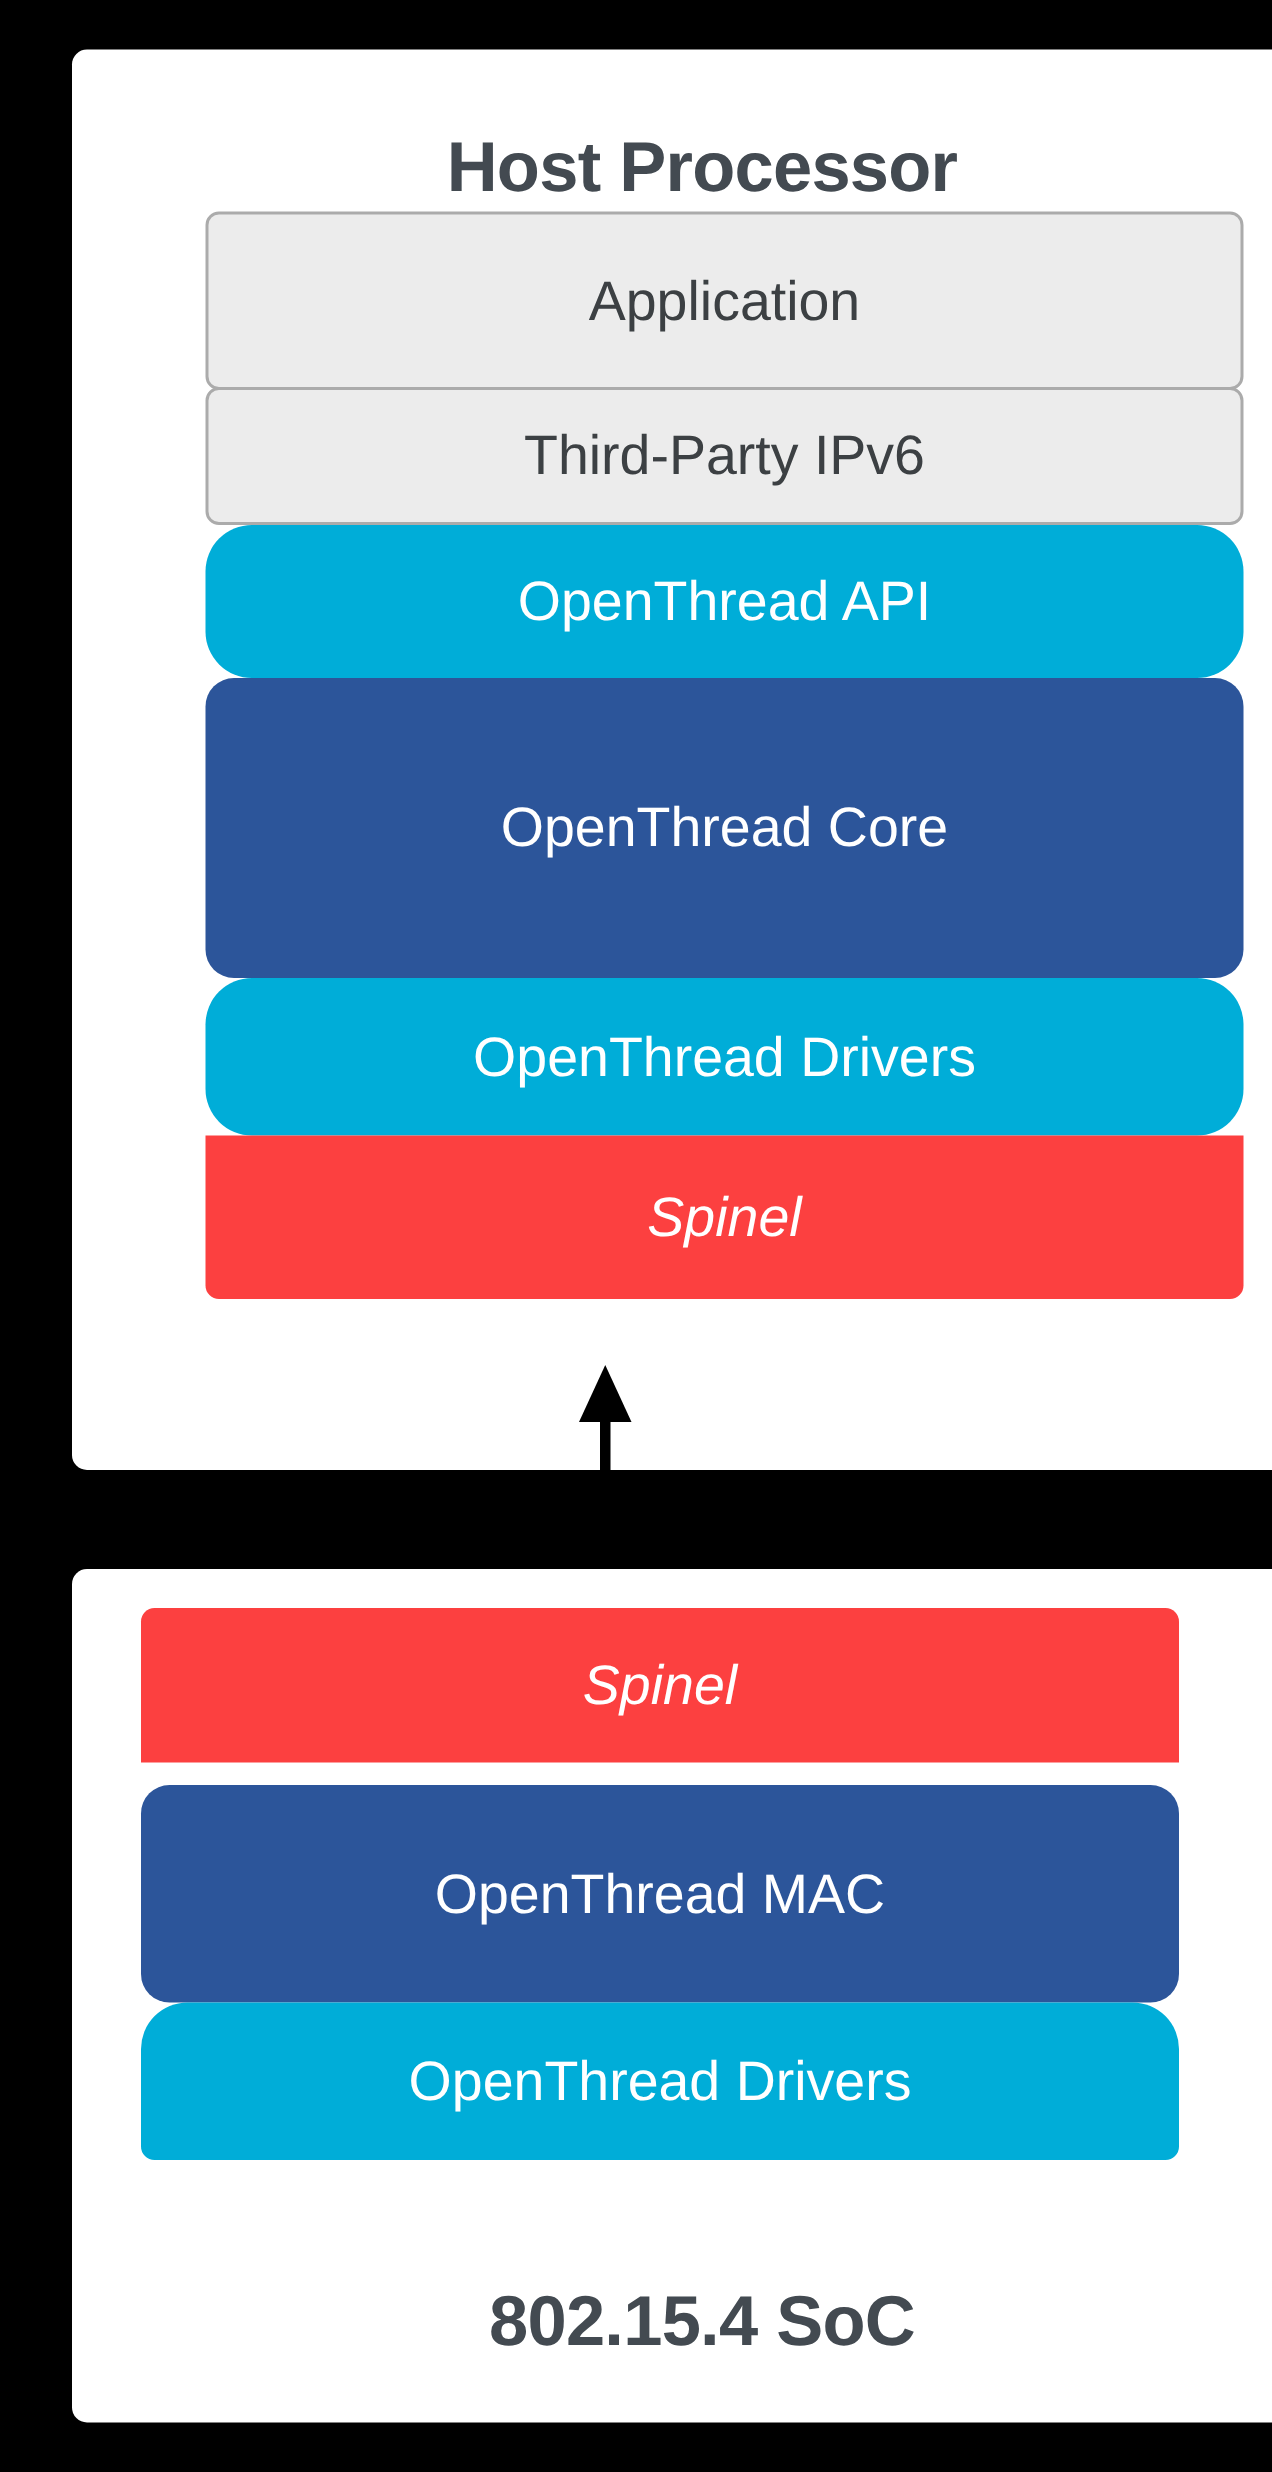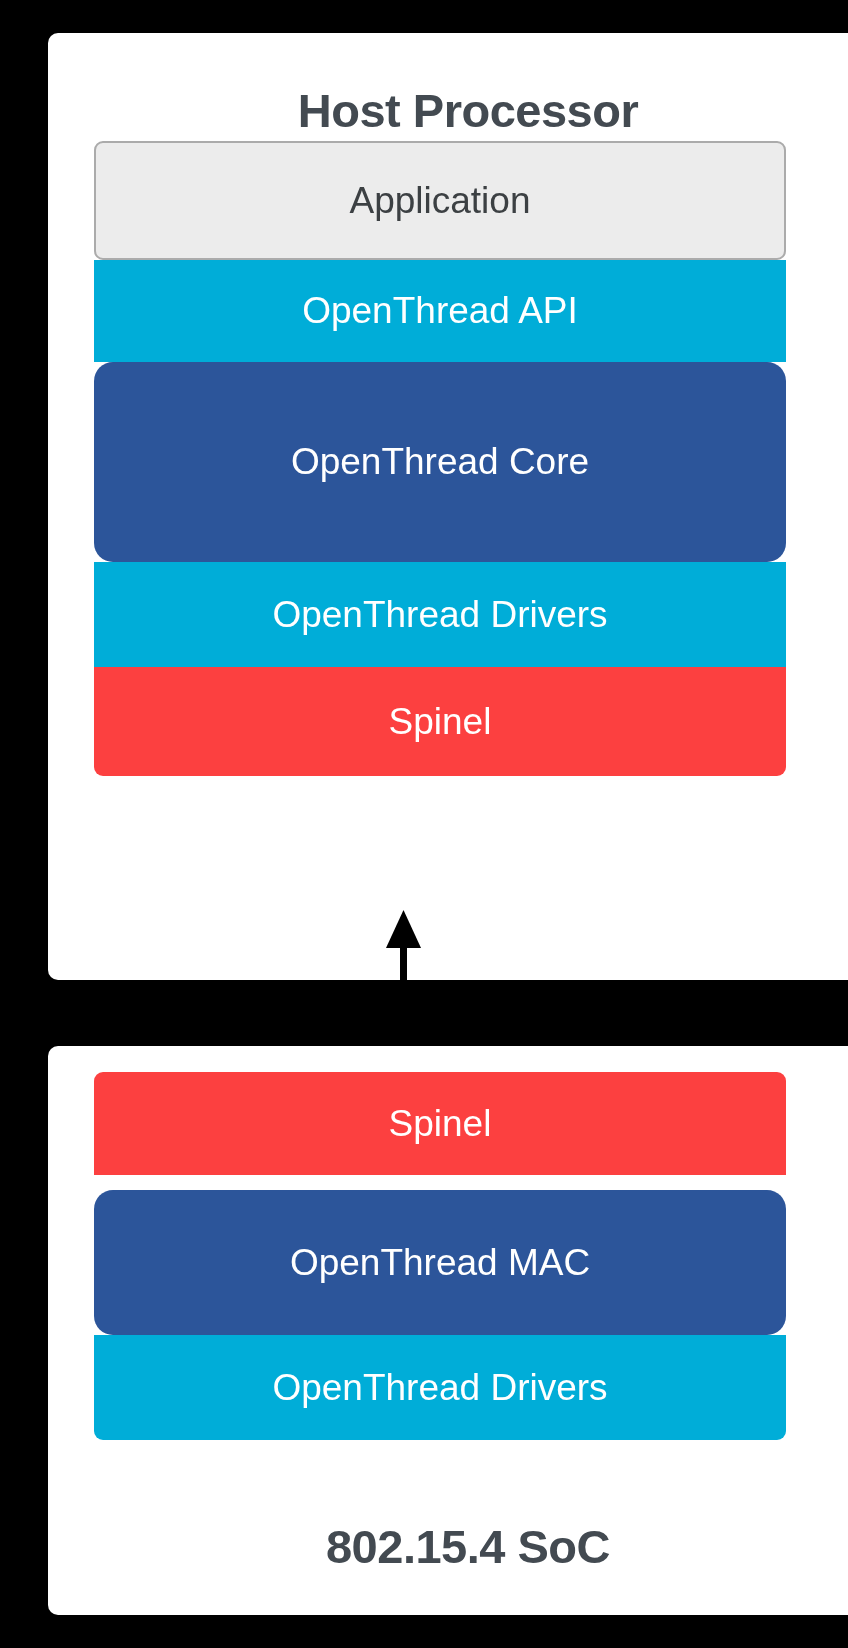--- a/index.html
+++ b/index.html
@@ -52,21 +52,21 @@
   }
   #host-title { top: 52px; }
   #soc-title  { bottom: 42px; }
 
   
   .stack {
     position: absolute;
     left: 46px;          
     width: 692px;        
   }
-  #stack-host { top: 108px; }   
+  #stack-host { top: 108px; margin-left: 43px; }   
   #stack-soc  { top: 26px;  }   
 
   .band {
     position: relative;
     box-sizing: border-box;
     display: flex;
     align-items: center;
     justify-content: center;
     text-align: center;
     color: #ffffff;
@@ -77,23 +77,23 @@
 
   
   .band.plain {
     background: #ececec;
     border: 2px solid #ababab;
     border-radius: 9px;
     color: #3c4043;
   }
   .band.plain + .band.plain { margin-top: -2px; }
 
-  .band.cyan { background: #00add8; }
+  .band.cyan { background: #00add8; border-radius: 31px; }
   .band.blue { background: #2c559a; border-radius: 19px; }
-  .band.red  { background: #fc4040; }
+  .band.red  { background: #fc4040; font-style: italic; }
 
   
   .stack .band:first-child { border-top-left-radius: 9px; border-top-right-radius: 9px; }
   .stack .band:last-child  { border-bottom-left-radius: 9px; border-bottom-right-radius: 9px; }
 
   
   #host-application   { height: 119px; }
   #host-thirdparty    { height: 92px;  }
   #host-api           { height: 102px; }
   #host-core          { height: 200px; }
@@ -123,20 +123,23 @@
   <div class="card" id="card-host">
 
     <div class="card-title" id="host-title">Host Processor</div>
 
     <div class="stack" id="stack-host">
 
       <div class="band plain" id="host-application">
         <span>Application</span>
       </div>
 
+      <div class="band plain" id="host-thirdparty">
+        <span>Third-Party IPv6</span>
+      </div>
 
       <div class="band cyan" id="host-api">
         <span>OpenThread API</span>
       </div>
 
       <div class="band blue" id="host-core">
         <span>OpenThread Core</span>
       </div>
 
       <div class="band cyan" id="host-drivers">

